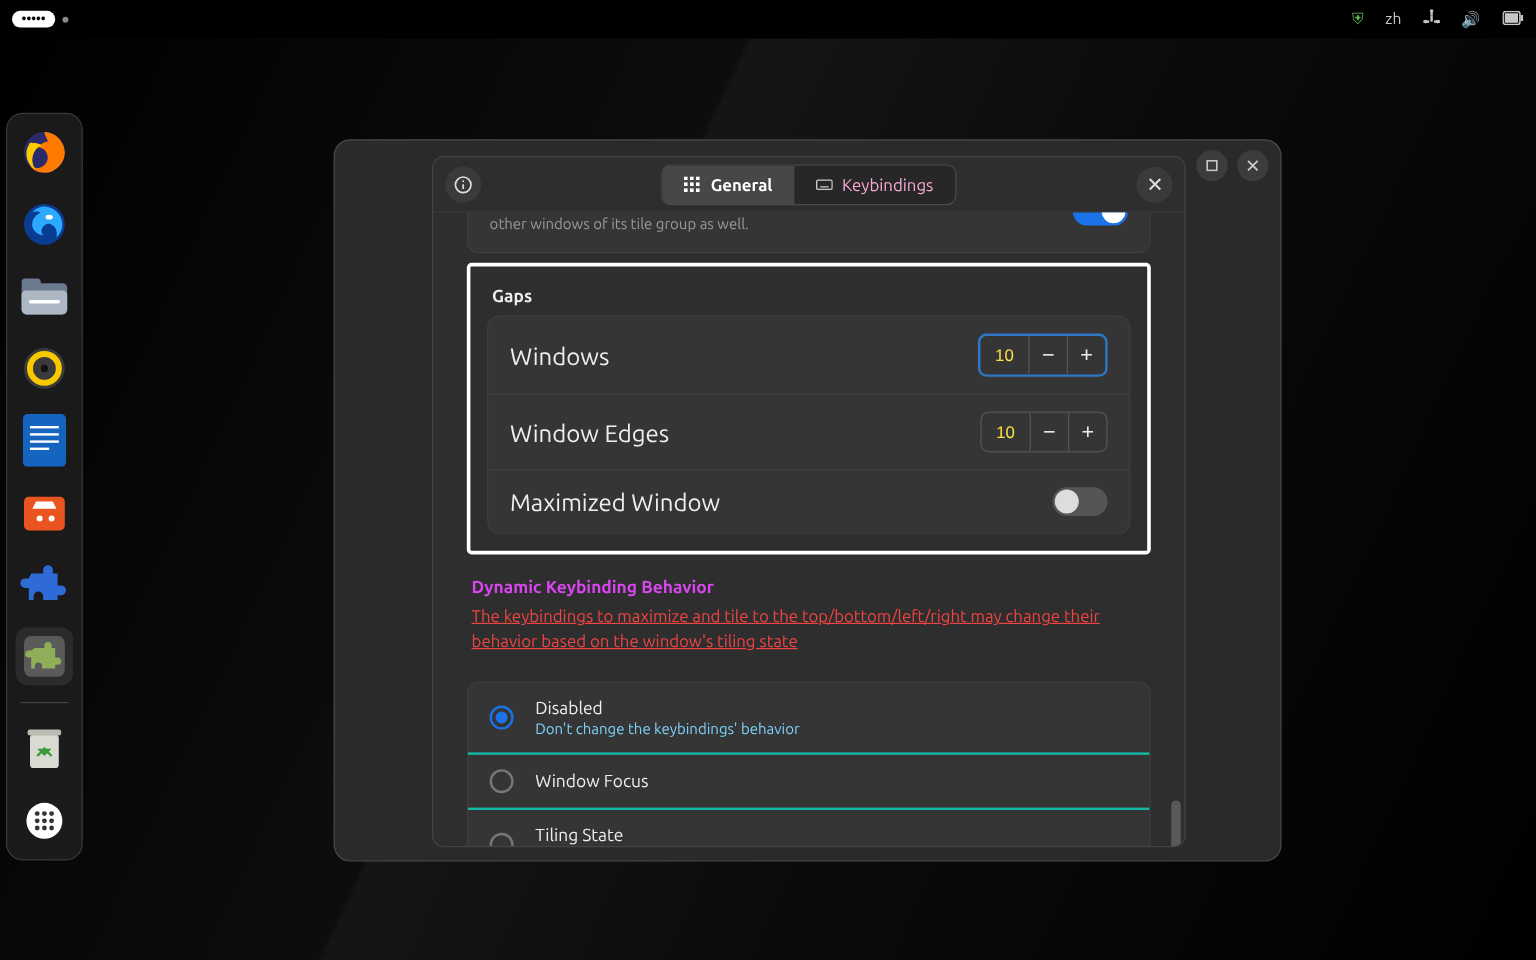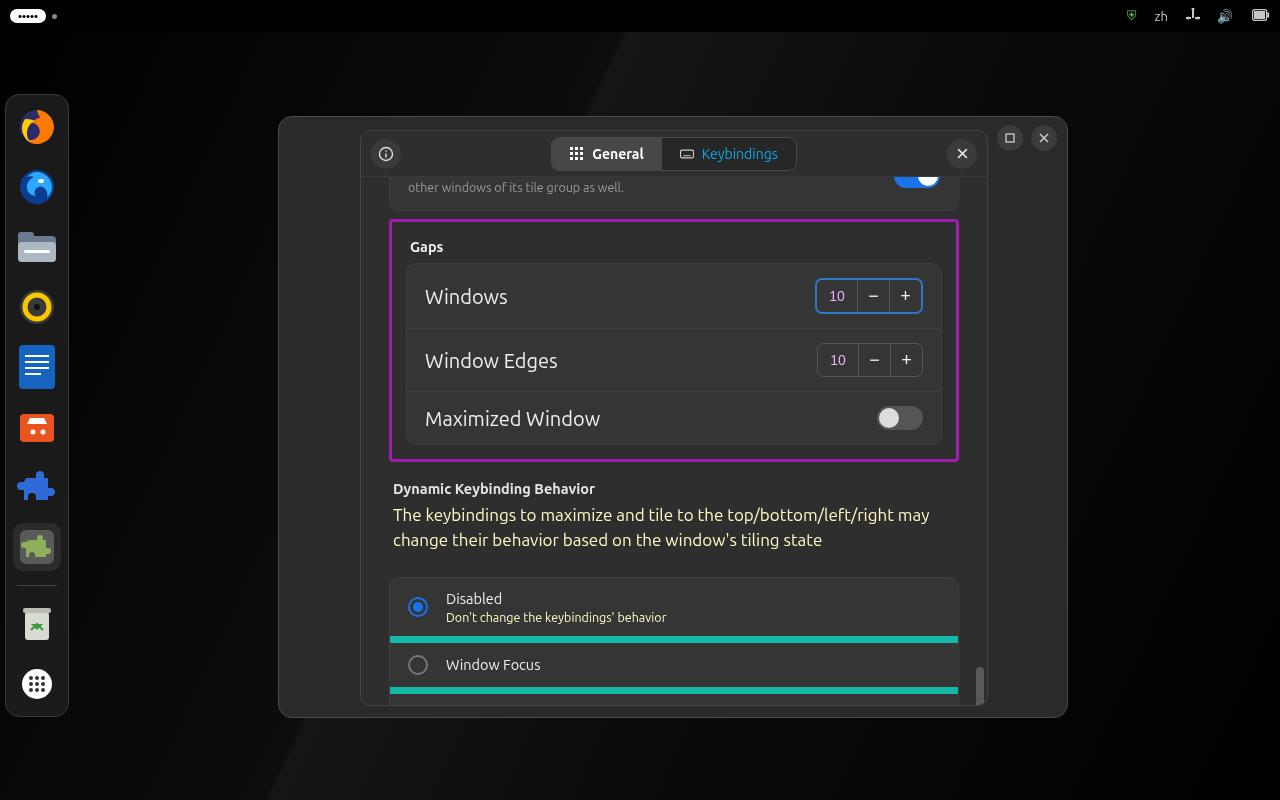--- a/index.html
+++ b/index.html
@@ -18,56 +18,56 @@
   .dock-item.active { background: rgba(255,255,255,.08);}
   
   .outer-window { position:absolute; left:278px; top:116px; width:790px; height:602px; background:#2a2a2a; border:1px solid #4a4a4a; border-radius:14px; }
   .outer-titlebar { position:absolute; top:8px; right:10px; display:flex; gap:8px;}
   .tbtn { width:26px; height:26px; border-radius:50%; background:#3c3c3c; color:#ccc; display:flex;align-items:center;justify-content:center; font-size:12px; cursor:pointer;}
   
   .dialog { position:absolute; left:360px; top:130px; width:628px; height:576px; background:#2e2e2e; border:1px solid #444; border-radius:10px; overflow:hidden;}
   .dlg-header { height:46px; display:flex; align-items:center; justify-content:space-between; padding:0 10px; border-bottom:1px solid #3a3a3a;}
   .hbtn { width:30px; height:30px; border-radius:50%; background:#3a3a3a; display:flex;align-items:center;justify-content:center; color:#ddd; cursor:pointer;}
   .tabs { display:flex; gap:0; background:#272727; border:1px solid #4a4a4a; border-radius:8px; overflow:hidden; height:34px;}
-  .tab { padding:0 18px; display:flex; align-items:center; gap:8px; font-size:14px; color:#0ea5e9; cursor:pointer;}
+  .tab { padding:0 18px; display:flex; align-items:center; gap:8px; font-size:14px; color:#f9a8d4; cursor:pointer;}
   .tab.active { background:#474747; color:#fff; font-weight:600;}
   .tab svg { width:14px; height:14px;}
   .dlg-body { position:absolute; top:46px; bottom:0; left:0; right:0; overflow:hidden; padding:0 28px;}
   
   .card-group { background:#353535; border:1px solid #3e3e3e; border-radius:10px; overflow:hidden; margin-top:24px;}
   .row { display:flex; align-items:center; justify-content:space-between; padding:14px 18px; border-top:1px solid #414141;}
   .row:first-child { border-top:none;}
   .row .label { font-size:20px; color:#eee;}
   .row .sub { font-size:12.5px; color:#9a9a9a; margin-top:4px; line-height:1.4;}
   .partial-row { padding:8px 18px 14px;}
   .partial-row .sub { font-size:12.5px; color:#9a9a9a; line-height:1.45;}
   
   .switch { width:46px; height:24px; border-radius:12px; background:#555; position:relative; cursor:pointer;}
   .switch::after { content:""; position:absolute; width:20px; height:20px; border-radius:50%; background:#ddd; top:2px; left:2px; transition:left .1s;}
   .switch.on { background:#1a73e8;}
   .switch.on::after { left:24px; background:#fff;}
   
   .spin { display:flex; border:1px solid #555; border-radius:7px; overflow:hidden; height:34px;}
   .spin.focus { border:2px solid #2f77c7; height:36px;}
-  .spin input { width:40px; background:transparent; border:none; color:#f0abfc; font-size:14px; text-align:center; outline:none;}
+  .spin input { width:40px; background:transparent; border:none; color:#fde047; font-size:14px; text-align:center; outline:none;}
   .spin button { width:32px; background:transparent; border:none; border-left:1px solid #555; color:#eee; font-size:18px; cursor:pointer;}
   
-  .gaps-wrap { border:3px solid #a21caf; border-radius:4px; padding:8px 14px 14px; margin-top:8px;}
+  .gaps-wrap { border:3px solid #ffffff; border-radius:4px; padding:8px 14px 14px; margin-top:8px;}
   .gaps-title { font-size:14.5px; font-weight:600; color:#eee; padding:8px 4px 8px;}
   
-  .section-title { font-size:14.5px; font-weight:600; color:#e5e5e5; margin:18px 4px 6px;}
-  .section-desc { font-size:17px; color:#fef9c3; line-height:1.45; margin:0 4px 8px;}
+  .section-title { font-size:14.5px; font-weight:600; color:#d946ef; margin:18px 4px 6px;}
+  .section-desc { font-size:14px; color:#ef4444; line-height:1.45; margin:0 4px 8px;text-decoration:underline;}
   
   .radio { width:20px; height:20px; border-radius:50%; border:2px solid #777; display:flex;align-items:center;justify-content:center; flex-shrink:0;}
   .radio.checked { border-color:#1a73e8;}
   .radio.checked::after { content:""; width:10px; height:10px; border-radius:50%; background:#1a73e8;}
-  .radio-row { display:flex; align-items:center; gap:18px; padding:12px 18px; border-top:7px solid #14b8a6; cursor:pointer;}
+  .radio-row { display:flex; align-items:center; gap:18px; padding:12px 18px; border-top:2px solid #14b8a6; cursor:pointer;}
   .radio-row:first-child { border-top:none;}
   .radio-row .texts .title { font-size:14.5px; color:#eee;}
-  .radio-row .texts .sub { font-size:12.5px; color:#fef9c3; margin-top:3px;}
+  .radio-row .texts .sub { font-size:12.5px; color:#7dd3fc; margin-top:3px;}
   
   .scroll-knob { position:absolute; right:3px; top:490px; width:8px; height:58px; background:#595959; border-radius:4px;}
   
   .bgdeco { position:absolute; inset:32px 0 0 0; background:
     linear-gradient(115deg, #000 0%, #0d0d0d 38%, #151515 38.3%, #0b0b0b 60%, #000 100%);}
 </style>
 </head>
 <body>
 
 <div class="bgdeco"></div>

